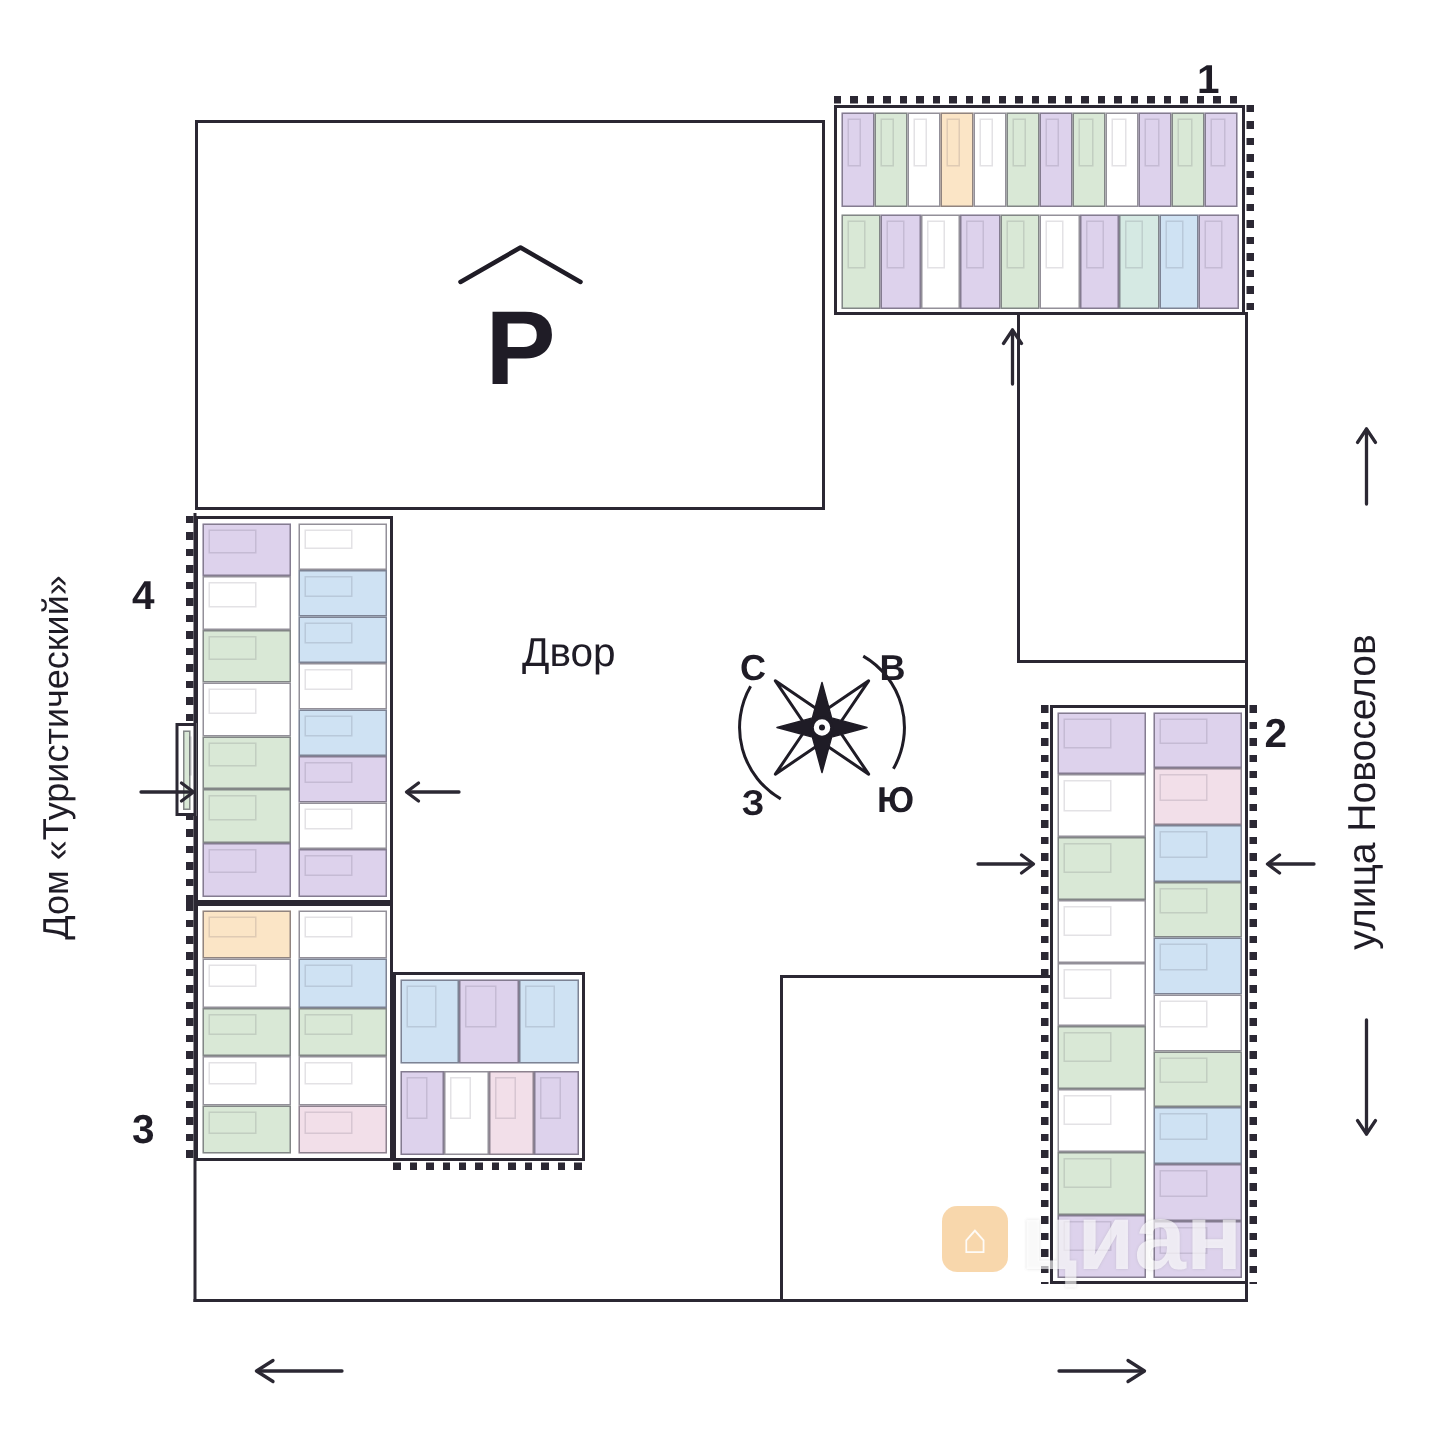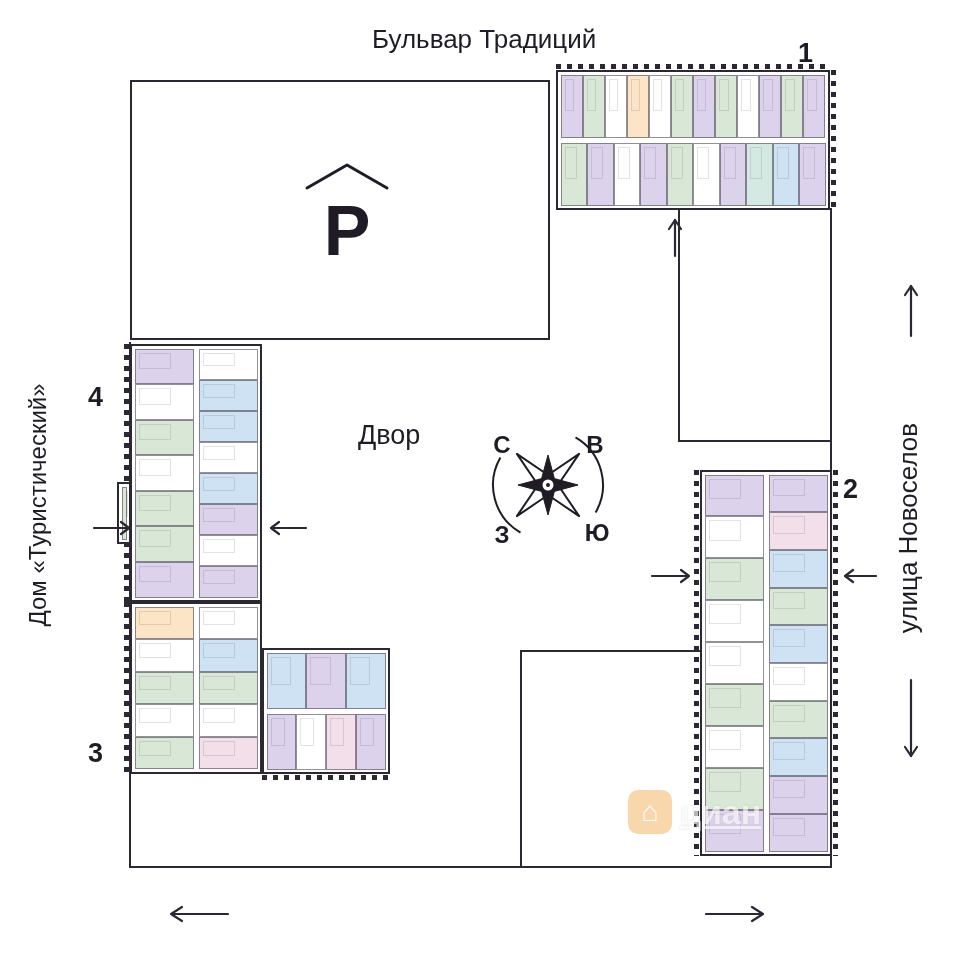--- a/index.html
+++ b/index.html
@@ -5,21 +5,21 @@
   html,body{margin:0;padding:0;background:#fff;}
   #plan{position:relative;width:953px;height:960px;background:#fff;overflow:hidden;
         font-family:"Liberation Sans",sans-serif;color:#1f1c26;}
   .title{position:absolute;left:28px;top:12px;font-size:34px;font-weight:800;letter-spacing:.5px;}
   .street{position:absolute;font-size:26px;font-weight:500;}
   .street-top{left:372px;top:24px;}
   .street-bottom{left:470px;top:916px;transform:translate(-50%,-50%);}
   .vtext{white-space:nowrap;transform:translate(-50%,-50%) rotate(-90deg);}
   .street-right{left:908px;top:528px;}
   .street-left{left:38px;top:505px;font-size:24px;}
-  .courtyard{position:absolute;left:358px;top:420px;font-size:27px;z-index:3;}
+  .courtyard{position:absolute;left:348px;top:420px;font-size:27px;z-index:3;}
   .bnum{position:absolute;font-size:27px;font-weight:700;z-index:5;}
   .line{position:absolute;background:#2b2833;z-index:1;}
   .parking{position:absolute;left:130px;top:80px;width:420px;height:260px;
            border:2.5px solid #2b2833;box-sizing:border-box;background:#fff;}
   .parking-symbol{position:absolute;left:167px;top:76px;width:96px;text-align:center;}
   .pletter{font-size:70px;font-weight:600;line-height:.95;margin-top:2px;}
   .building{position:absolute;display:flex;gap:5px;background:#fff;border:2.5px solid #2b2833;
             padding:2.5px;box-sizing:border-box;z-index:2;}
   .band{display:flex;flex:1;min-width:0;min-height:0;}
   .cell{flex:1;border:1px solid rgba(58,52,70,.55);position:relative;min-width:0;min-height:0;}
@@ -42,29 +42,28 @@
   .compass .star-outline{fill:#fff;stroke:#1f1c26;stroke-width:2;stroke-linejoin:round;}
   .compass .star-fill{fill:#1f1c26;stroke:#1f1c26;stroke-linejoin:round;}
   .compass circle.ring{fill:#fff;stroke:#1f1c26;stroke-width:2;}
   .compass text{font-family:"Liberation Sans",sans-serif;font-size:24px;font-weight:600;
      fill:#1f1c26;text-anchor:middle;}
   .roof-icon polyline{stroke:#1f1c26;stroke-width:3;fill:none;stroke-linecap:round;stroke-linejoin:round;}
   .watermark{position:absolute;left:628px;top:790px;display:flex;align-items:center;gap:8px;
      z-index:6;opacity:.75;}
   .wm-icon{width:44px;height:44px;border-radius:10px;background:rgba(239,158,54,.55);
      display:flex;align-items:center;justify-content:center;color:rgba(255,255,255,.9);font-size:28px;}
-  .wm-text{font-size:34px;font-weight:700;color:rgba(255,255,255,.85);
-     text-shadow:0 0 2px rgba(130,130,130,.35);text-decoration:underline;}
+  .wm-text{font-size:62px;font-weight:700;color:rgba(255,255,255,.85);
+     text-shadow:0 0 2px rgba(130,130,130,.35);}
 </style>
 </head>
 <body>
 
 <div id="plan">
 
-  <div class="street street-top">Бульвар Традиций</div>
   <div class="street vtext street-right">улица Новоселов</div>
   <div class="street vtext street-left">Дом «Туристический»</div>
   <div class="courtyard">Двор</div>
 
   <div class="line" style="left:129px;top:342px;width:2px;height:526px;"></div>
   <div class="line" style="left:129px;top:866px;width:703px;height:2px;"></div>
   <div class="line" style="left:830px;top:208px;width:2px;height:660px;"></div>
   <div class="line" style="left:678px;top:208px;width:2px;height:234px;"></div>
   <div class="line" style="left:678px;top:440px;width:154px;height:2px;"></div>
   <div class="line" style="left:520px;top:650px;width:182px;height:2px;"></div>

